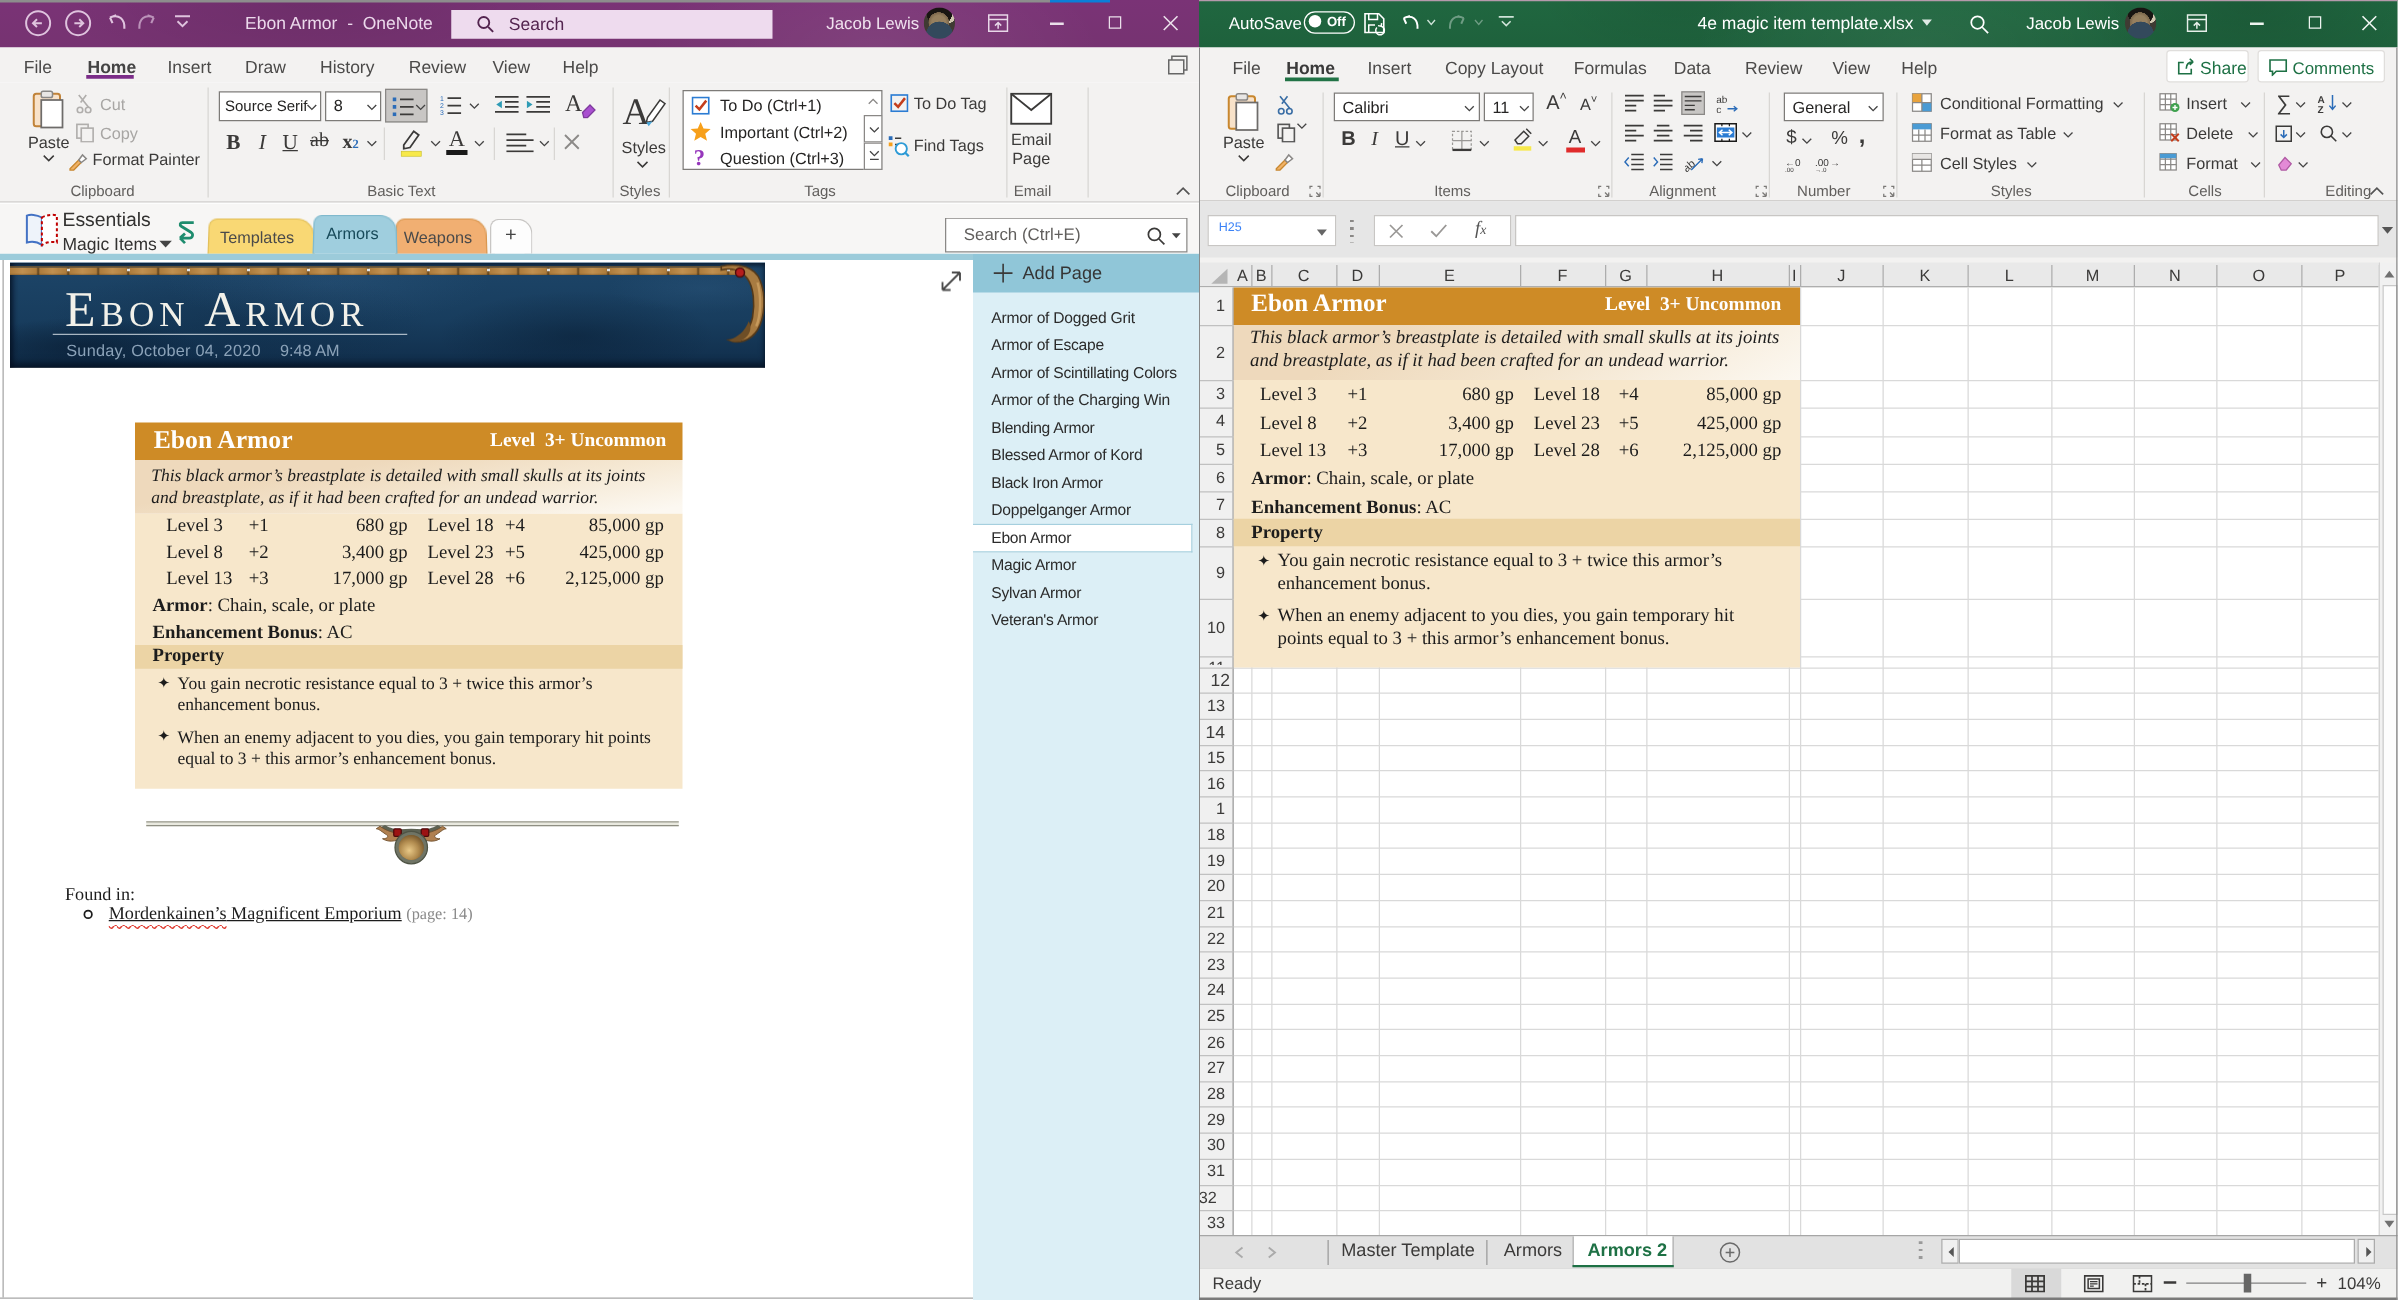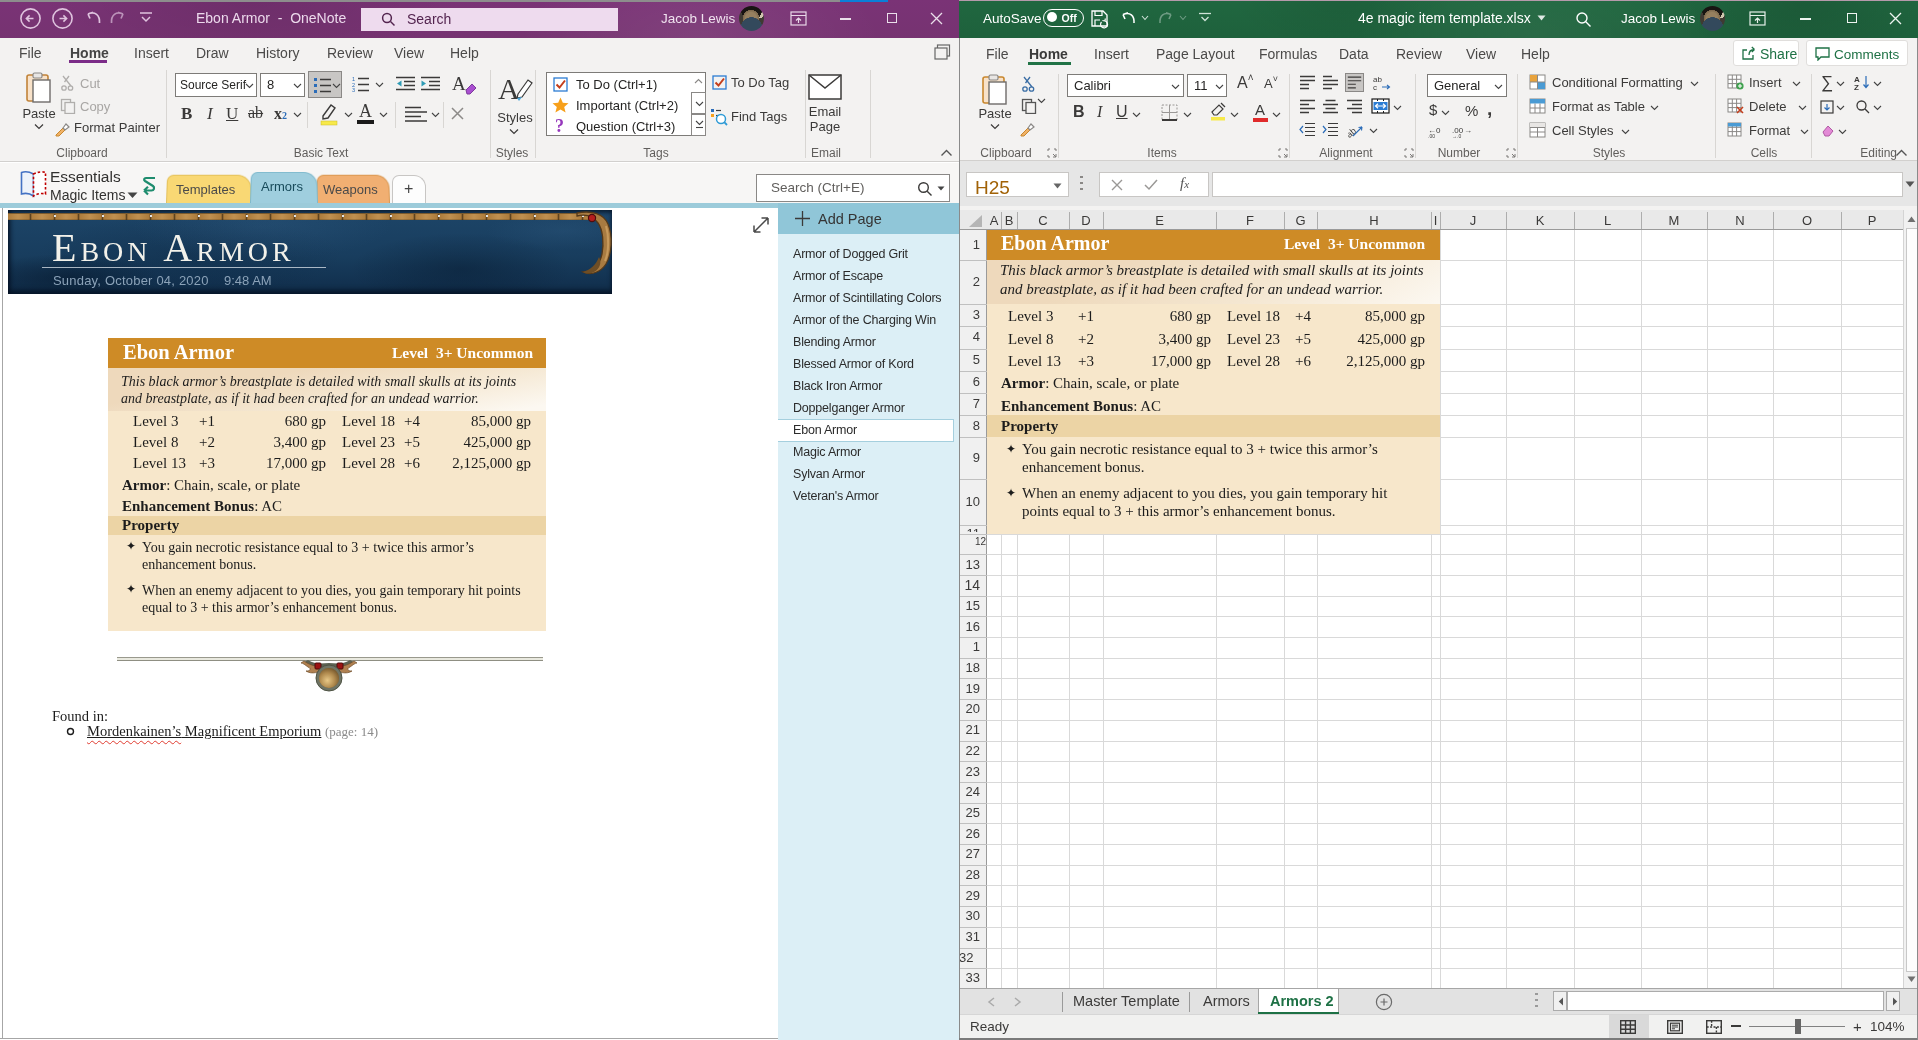--- a/index.html
+++ b/index.html
@@ -443,21 +443,21 @@
       </svg>
 <div class="ab" style="left:841px;top:18px;width:11px;height:1.6px;background:#eef4f0"></div>
 <div class="ab" style="left:888px;top:13px;width:10px;height:10px;border:1.3px solid #eef4f0"></div>
 <svg class="ab" style="left:930px;top:12px" width="13" height="13" viewBox="0 0 13 13">
  <path d="M1 1 L12 12 M12 1 L1 12" stroke="#eef4f0" stroke-width="1.3"></path>
       </svg>
       <div class="ab" style="left:0;top:38px;width:959px;height:32px;background:#f3f2f1"></div>
       <div class="ab" style="left:27px;top:46px;font-size:14px;color:#4b4a49">File</div>
       <div class="ab" style="left:70px;top:46px;font-size:14px;font-weight:bold;color:#3a3a3a">Home</div>
       <div class="ab" style="left:135px;top:46px;font-size:14px;color:#4b4a49">Insert</div>
-      <div class="ab" style="left:197px;top:46px;font-size:14px;color:#4b4a49">Page Layout</div>
+      <div class="ab" style="left:197px;top:46px;font-size:14px;color:#4b4a49">Copy Layout</div>
       <div class="ab" style="left:300px;top:46px;font-size:14px;color:#4b4a49">Formulas</div>
       <div class="ab" style="left:380px;top:46px;font-size:14px;color:#4b4a49">Data</div>
       <div class="ab" style="left:437px;top:46px;font-size:14px;color:#4b4a49">Review</div>
       <div class="ab" style="left:507px;top:46px;font-size:14px;color:#4b4a49">View</div>
       <div class="ab" style="left:562px;top:46px;font-size:14px;color:#4b4a49">Help</div>
       <div class="ab" style="left:69px;top:62px;width:43px;height:3px;background:#217346"></div>
       <div class="ab" style="left:774px;top:40px;width:66px;height:26px;background:#fff;border:1px solid #e0dedc;border-radius:3px">
  <svg class="ab" style="left:7px;top:5px" width="16" height="15" viewBox="0 0 16 15">
   <path d="M6 4 H2 V13 H12 V9" fill="none" stroke="#1e7145" stroke-width="1.3"></path>
   <path d="M8 9 C8 5.5 10 3.5 13.5 3.5 M13.5 3.5 L10.8 1 M13.5 3.5 L10.8 6" fill="none" stroke="#1e7145" stroke-width="1.3"></path>
@@ -716,21 +716,21 @@
         <path d="M1 1 L4.5 4.5 L8 1" fill="none" stroke="#444" stroke-width="1.1"></path>
       </svg>
 <svg class="ab" style="left:860px;top:123px" width="16" height="15" viewBox="0 0 16 15">
  <path d="M4 9 L9 3 L14 8 L10 13 L6 13 Z" fill="#e38ad6" stroke="#b05aa4" stroke-width="1"></path>
       </svg>
 <svg class="ab" style="left:879px;top:129px" width="9" height="6" viewBox="0 0 9 6">
         <path d="M1 1 L4.5 4.5 L8 1" fill="none" stroke="#444" stroke-width="1.1"></path>
       </svg>
       <div class="ab" style="left:0;top:161px;width:959px;height:45px;background:#e6e6e6"></div>
 <div class="ab" style="left:7px;top:172px;width:103px;height:25px;background:#fff;border:1px solid #c8c6c4">
- <div class="ab" style="left:8px;top:4px;font-size:19px;color:#a16207">H25</div>
+ <div class="ab" style="left:8px;top:4px;font-size:10px;color:#3b82f6">H25</div>
  <svg class="ab" style="left:86px;top:10px" width="9" height="6" viewBox="0 0 9 6">
           <path d="M0.5 0.5 L4.5 5.5 L8.5 0.5 Z" fill="#666"></path>
         </svg>
       </div>
 <div class="ab" style="left:121px;top:176px;width:3px;height:18px;background:
  repeating-linear-gradient(#8a8886 0 2px, transparent 2px 6px)"></div>
 <div class="ab" style="left:140px;top:172px;width:110px;height:25px;background:#fff;border:1px solid #c8c6c4">
  <svg class="ab" style="left:11px;top:6px" width="12" height="12" viewBox="0 0 12 12">
           <path d="M1 1 L11 11 M11 1 L1 11" stroke="#9a9896" stroke-width="1.4"></path>
         </svg>
@@ -844,21 +844,21 @@
       <div class="ab" style="left:0;top:395.65px;width:21px;text-align:right;font-size:13px;color:#3b3a39">7</div>
       <div class="ab" style="left:0;top:414.8px;width:28px;height:1px;background:#c0c0c0"></div>
       <div class="ab" style="left:0;top:417.9px;width:21px;text-align:right;font-size:13px;color:#3b3a39">8</div>
       <div class="ab" style="left:0;top:437px;width:28px;height:1px;background:#c0c0c0"></div>
       <div class="ab" style="left:0;top:450.15px;width:21px;text-align:right;font-size:13px;color:#3b3a39">9</div>
       <div class="ab" style="left:0;top:479.3px;width:28px;height:1px;background:#c0c0c0"></div>
       <div class="ab" style="left:0;top:494.0px;width:21px;text-align:right;font-size:13px;color:#3b3a39">10</div>
       <div class="ab" style="left:0;top:524.7px;width:28px;height:1px;background:#c0c0c0"></div>
       <div class="ab" style="left:0;top:525.7px;width:21px;height:6.7999999999999545px;overflow:hidden;text-align:right;font-size:13px;color:#3b3a39">11</div>
       <div class="ab" style="left:0;top:533.5px;width:28px;height:1px;background:#c0c0c0"></div>
-      <div class="ab" style="left:16px;top:535.85px;width:21px;text-align:left;font-size:10px;color:#3b3a39">12</div>
+      <div class="ab" style="left:4px;top:535.85px;width:21px;text-align:right;font-size:14px;color:#3b3a39">12</div>
       <div class="ab" style="left:0;top:554.2px;width:28px;height:1px;background:#c0c0c0"></div>
       <div class="ab" style="left:0;top:556.55px;width:21px;text-align:right;font-size:13px;color:#3b3a39">13</div>
       <div class="ab" style="left:0;top:574.9px;width:28px;height:1px;background:#c0c0c0"></div>
       <div class="ab" style="left:0;top:577.25px;width:21px;text-align:right;font-size:14px;color:#3b3a39">14</div>
       <div class="ab" style="left:0;top:595.6px;width:28px;height:1px;background:#c0c0c0"></div>
       <div class="ab" style="left:0;top:597.95px;width:21px;text-align:right;font-size:13px;color:#3b3a39">15</div>
       <div class="ab" style="left:0;top:616.3px;width:28px;height:1px;background:#c0c0c0"></div>
       <div class="ab" style="left:0;top:618.65px;width:21px;text-align:right;font-size:13px;color:#3b3a39">16</div>
       <div class="ab" style="left:0;top:637.0px;width:28px;height:1px;background:#c0c0c0"></div>
       <div class="ab" style="left:0;top:639.35px;width:21px;text-align:right;font-size:13px;color:#3b3a39">1</div>

